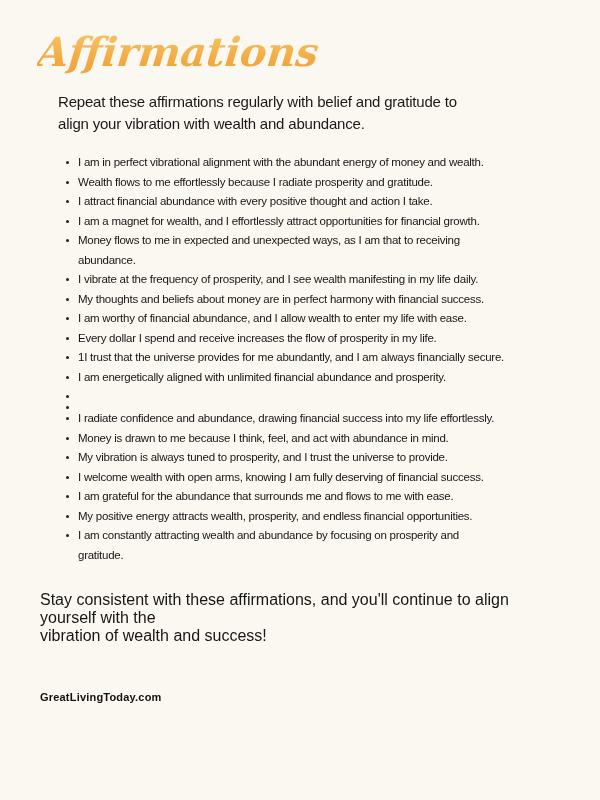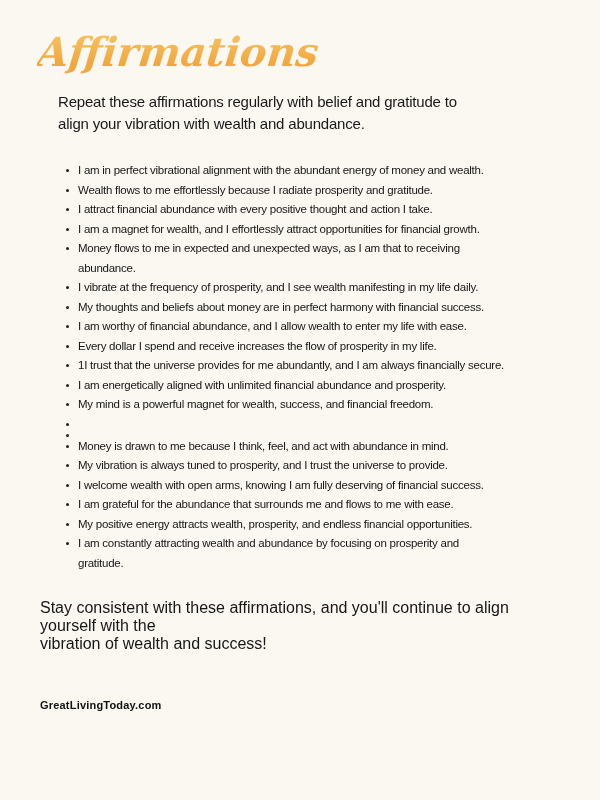--- a/index.html
+++ b/index.html
@@ -49,21 +49,21 @@
   .subheading{
     margin:13px 0 0 18px;
     font-size:15px;
     font-weight:normal;
     line-height:22px;
     color:#191919;
     letter-spacing:-0.2px;
   }
   .affirmation-list{
     list-style:none;
-    margin-top:26px;
+    margin-top:18px;
   }
   .affirmation-item{
     display:flex;
     align-items:flex-start;
   }
   .bullet-dot{
     flex:0 0 auto;
     width:3px;height:3px;
     border-radius:50%;
     background:#222;
@@ -160,29 +160,29 @@
         <span class="affirmation-text">1I trust that the universe provides for me abundantly, and I am always financially secure.</span>
       </li>
 
       <li class="affirmation-item">
         <span class="bullet-dot"></span>
         <span class="affirmation-text">I am energetically aligned with unlimited financial abundance and prosperity.</span>
       </li>
 
       <li class="affirmation-item">
         <span class="bullet-dot"></span>
-        <span class="affirmation-text">My mind is a powerful magnet for wealth, success, and financial freedom.</span>
-      </li>
-
-      <li class="affirmation-item">
-        <span class="bullet-dot"></span>
-      </li>
-
-      <li class="affirmation-item">
-        <span class="bullet-dot"></span>
+      </li>
+
+      <li class="affirmation-item">
+        <span class="bullet-dot"></span>
+      </li>
+
+      <li class="affirmation-item">
+        <span class="bullet-dot"></span>
+        <span class="affirmation-text">I radiate confidence and abundance, drawing financial success into my life effortlessly.</span>
       </li>
 
       <li class="affirmation-item">
         <span class="bullet-dot"></span>
         <span class="affirmation-text">Money is drawn to me because I think, feel, and act with abundance in mind.</span>
       </li>
 
       <li class="affirmation-item">
         <span class="bullet-dot"></span>
         <span class="affirmation-text">My vibration is always tuned to prosperity, and I trust the universe to provide.</span>

